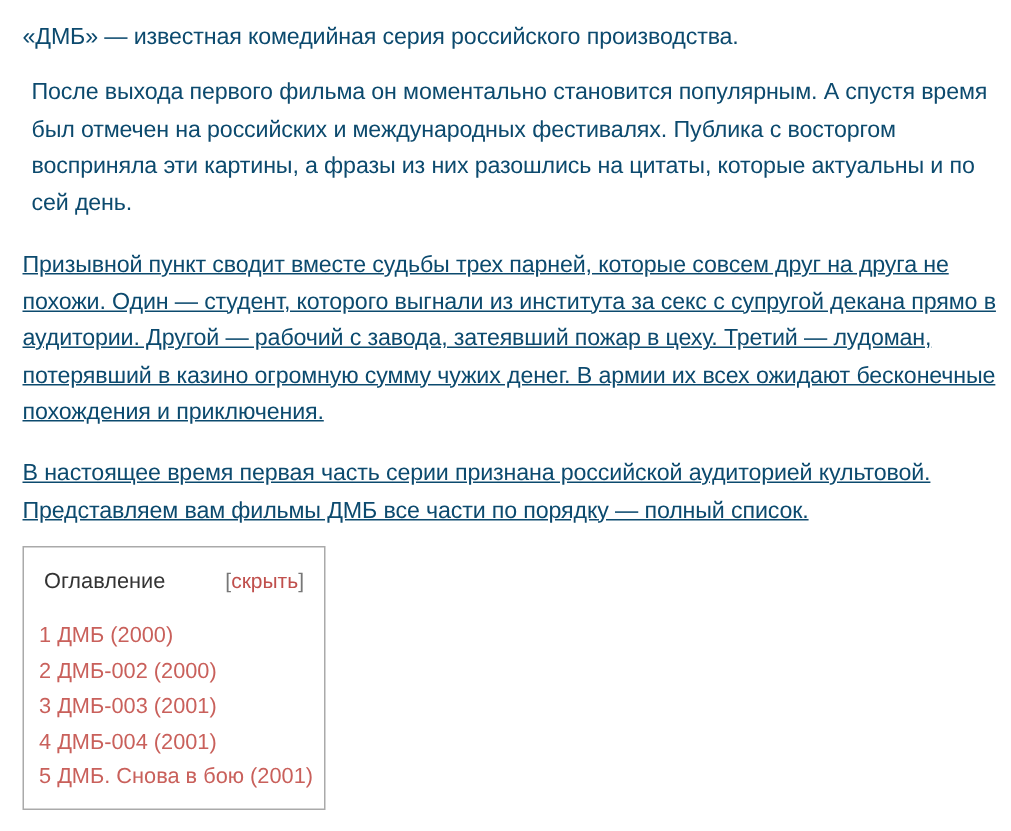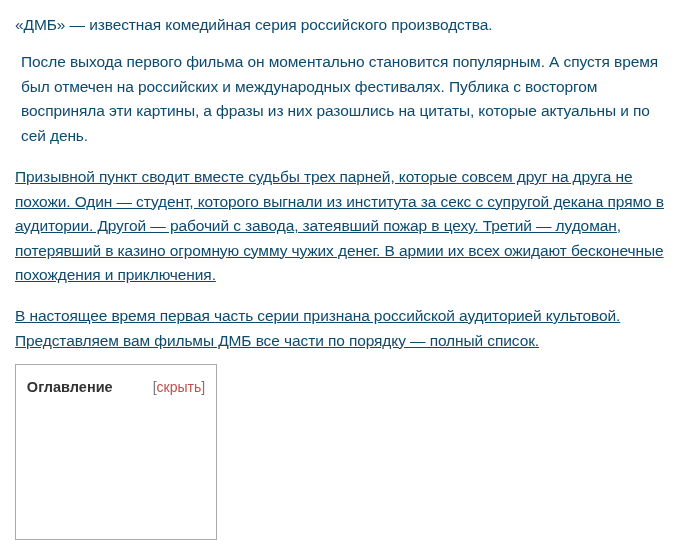--- a/index.html
+++ b/index.html
@@ -20,21 +20,21 @@
   .toc {
     position: absolute; left: 15px; top: 364px;
     width: 202px; height: 176px;
     border: 1px solid #aaaaaa; box-sizing: border-box;
     background: #ffffff;
   }
   .toc-title {
     position: absolute; left: 0; right: 0; top: 14px; text-align: center;
     font-size: 14.5px; color: #333333;
   }
-  .toc-title b { font-weight: bold; margin-top: 48px; }
+  .toc-title b { font-weight: normal; margin-top: 48px; }
   .toc-toggle { color: #c0504d; font-weight: normal; font-size: 14px; margin-left: 36px; }
   .toc-toggle .br { color: #777777; }
   .toc-list {
     position: absolute; left: 10px; top: 48px; margin: 0; padding: 0; list-style: none;
   }
   .toc-list li {
     font-size: 14.5px; line-height: 23.5px; color: #c9605b; white-space: nowrap;
     cursor: pointer;
   }
 </style>
@@ -45,14 +45,21 @@
   <p class="para p1">«ДМБ» — известная комедийная серия российского производства.</p>
   <p class="para p2">После выхода первого фильма он моментально становится популярным. А спустя время был отмечен на российских и международных фестивалях. Публика с восторгом восприняла эти картины, а фразы из них разошлись на цитаты, которые актуальны и по сей день.</p>
   <p class="para p3">Призывной пункт сводит вместе судьбы трех парней, которые совсем друг на друга не похожи. Один — студент, которого выгнали из института за секс с супругой декана прямо в аудитории. Другой — рабочий с завода, затеявший пожар в цеху. Третий — лудоман, потерявший в казино огромную сумму чужих денег. В армии их всех ожидают бесконечные похождения и приключения.</p>
   <p class="para p4">В настоящее время первая часть серии признана российской аудиторией культовой. Представляем вам фильмы ДМБ все части по порядку — полный список.</p>
 
   <div class="toc">
     <div class="toc-title">
       <b>Оглавление</b>
       <span class="toc-toggle"><span class="br">[</span><span>скрыть</span><span class="br">]</span></span>
     </div>
+    <ul class="toc-list">
+      <li>1 ДМБ (2000)</li>
+      <li>2 ДМБ-002 (2000)</li>
+      <li>3 ДМБ-003 (2001)</li>
+      <li>4 ДМБ-004 (2001)</li>
+      <li>5 ДМБ. Снова в бою (2001)</li>
+    </ul>
   </div>
 </div>
 
 </body></html>

